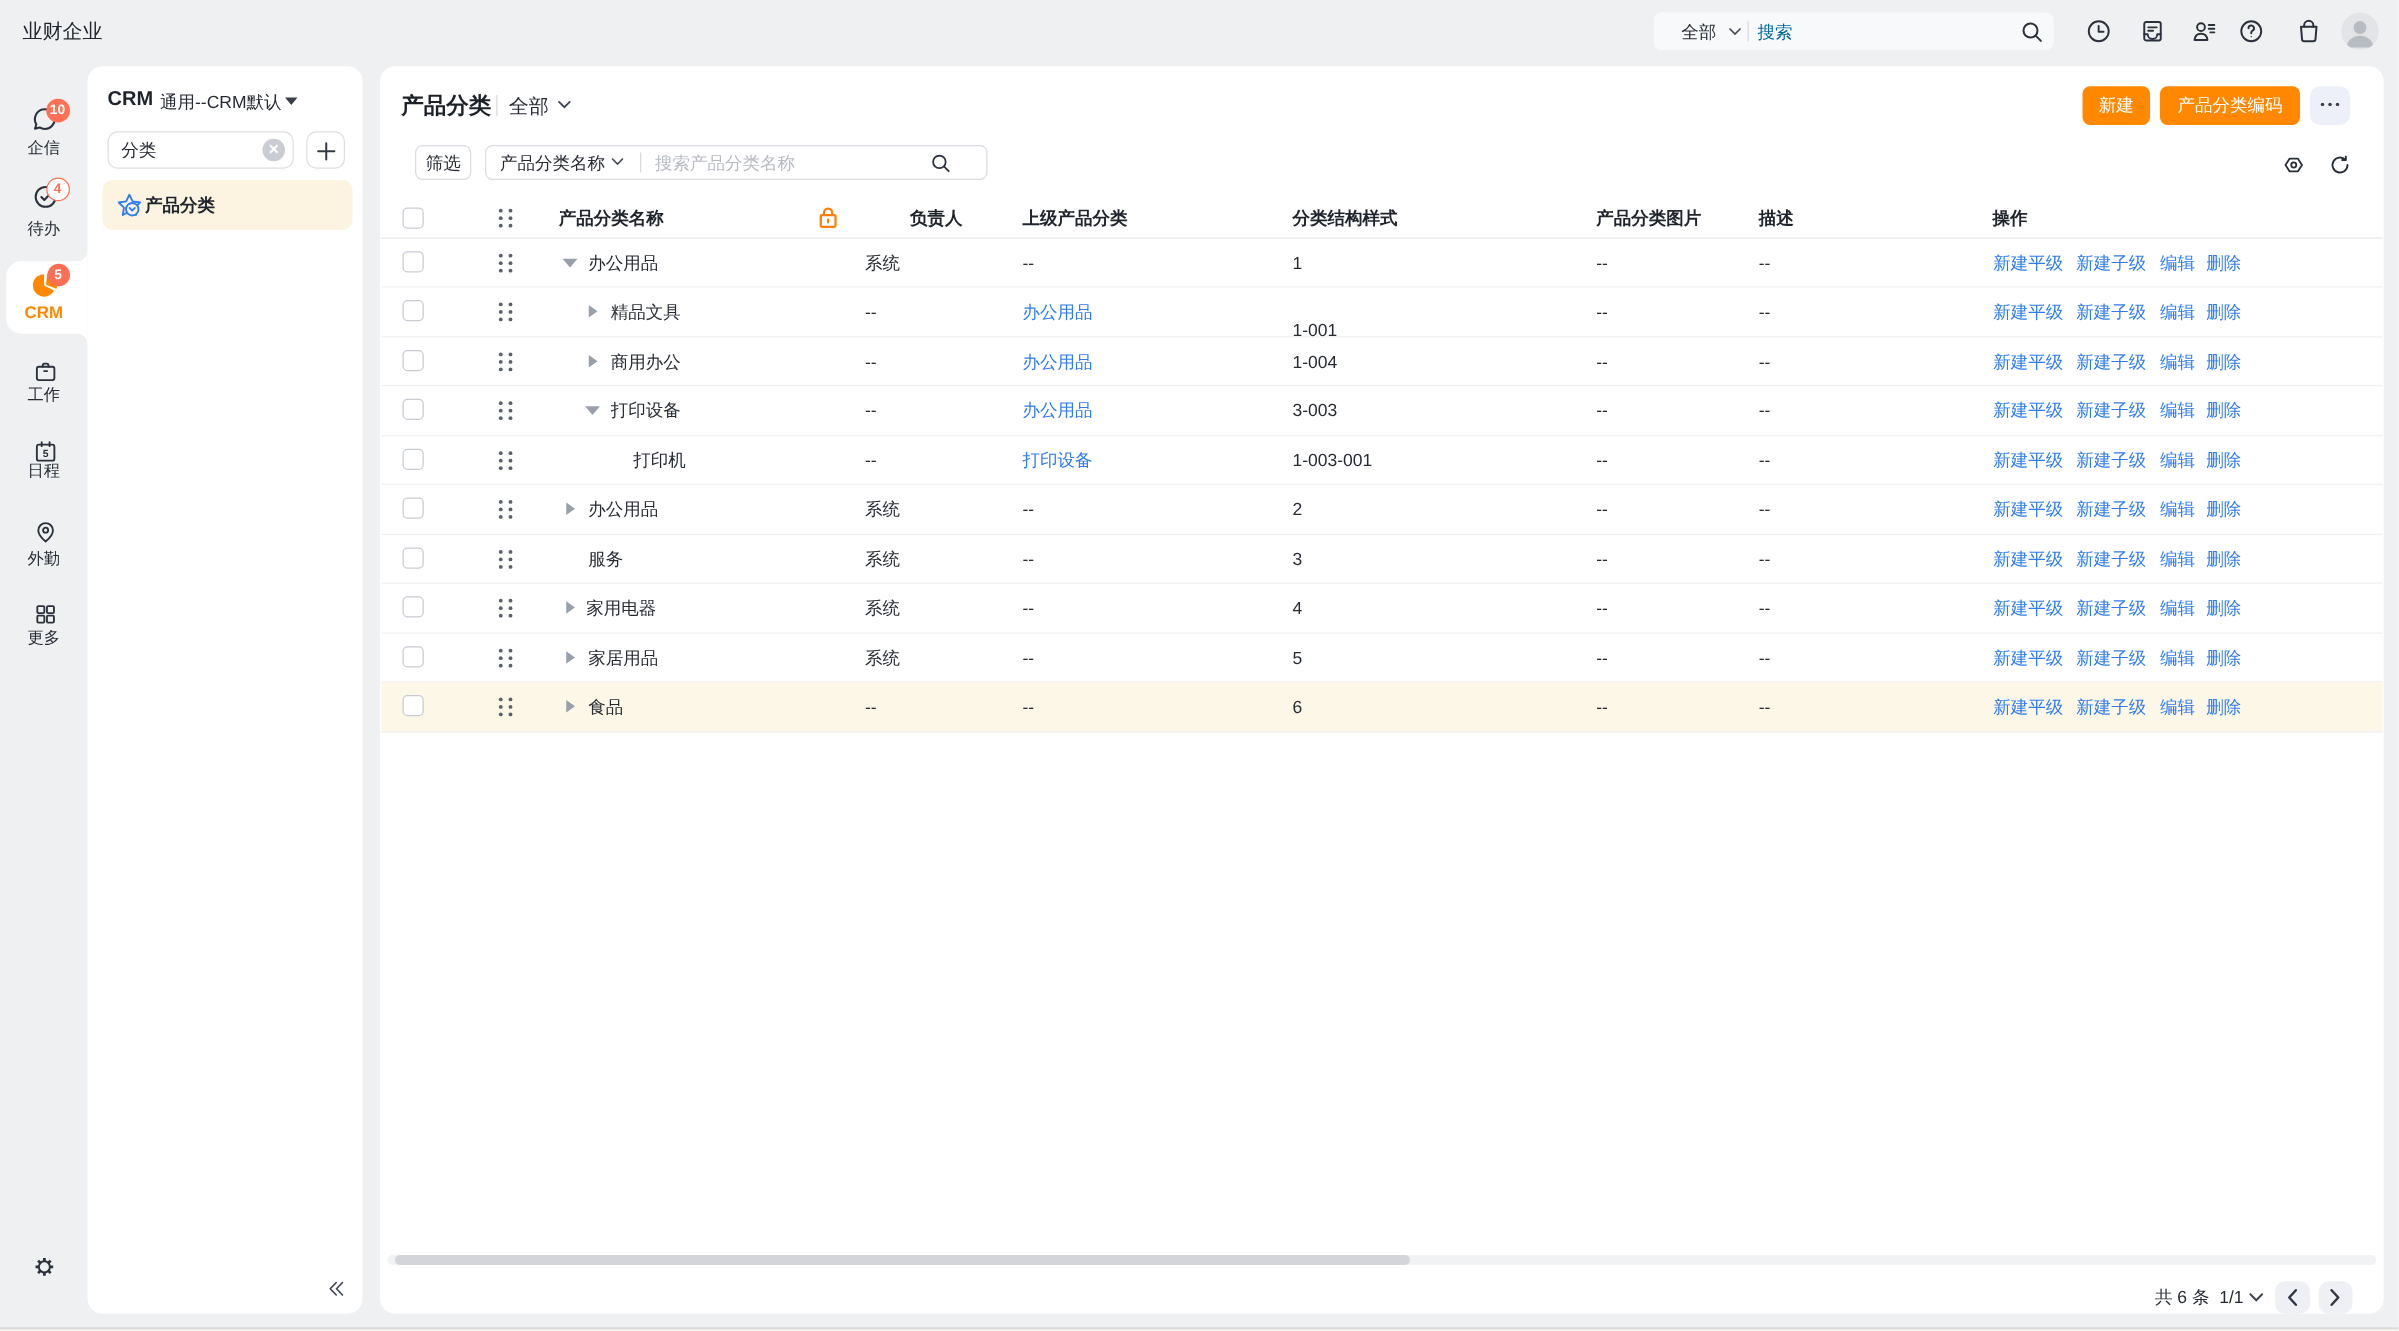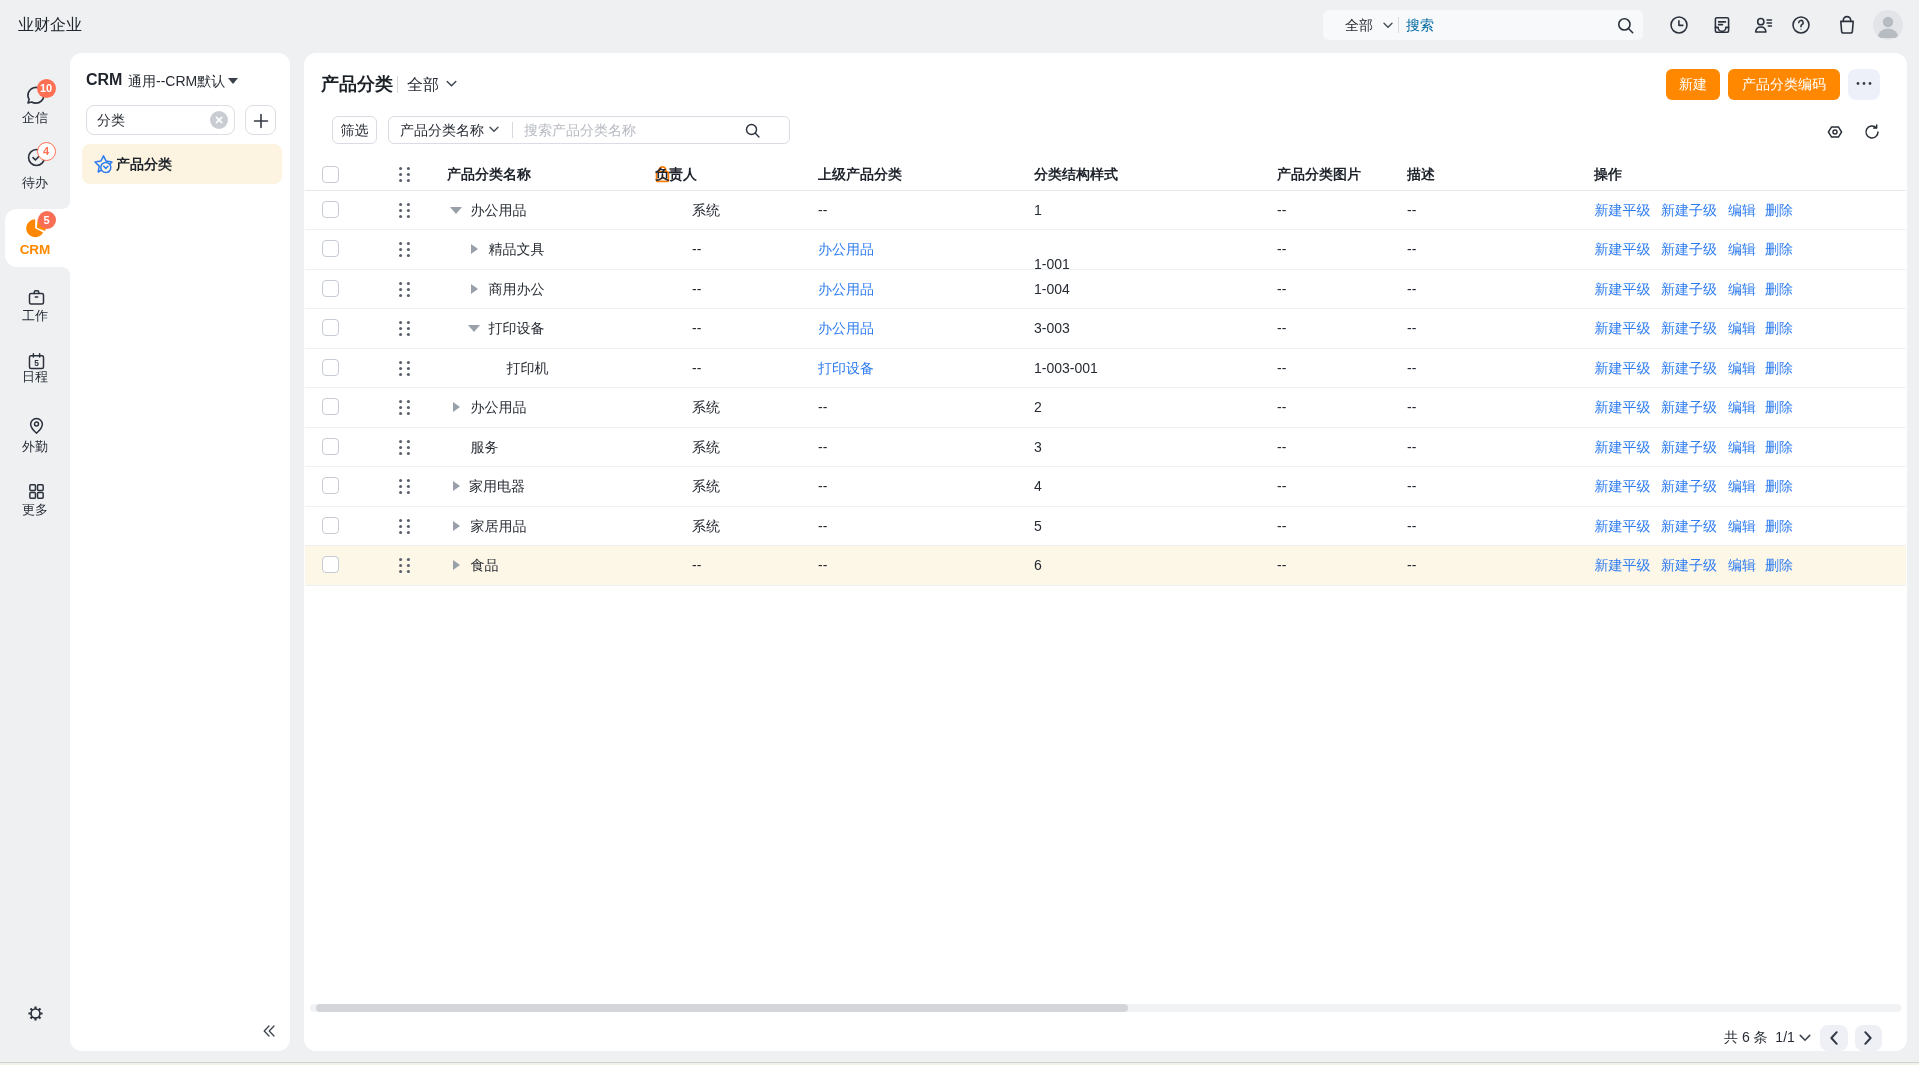--- a/index.html
+++ b/index.html
@@ -191,21 +191,21 @@
       <circle cx="2.6" cy="14.5" r="1.55" fill="#5a616c"></circle>
       <circle cx="10.4" cy="14.5" r="1.55" fill="#5a616c"></circle>
     </svg>
   </div>
 <div class="hd" style="left:447px;top:166px">产品分类名称</div>
 <svg class="ab" style="left:655px;top:165px" width="15" height="18" viewBox="0 0 15 18" fill="none" stroke="#ff7d0a" stroke-width="1.8" stroke-linejoin="round">
     <rect x="1.6" y="7" width="11.8" height="9.4" rx="1"></rect>
     <path d="M4.2 7V5.1a3.3 3.3 0 0 1 6.6 0V7"></path>
     <path d="M7.5 10.6v2.2" stroke-linecap="round"></path>
   </svg>
-<div class="hd" style="left:655px;top:166px">负责人</div>
+<div class="hd" style="left:728px;top:166px">负责人</div>
 <div class="hd" style="left:818px;top:166px">上级产品分类</div>
 <div class="hd" style="left:1034px;top:166px">分类结构样式</div>
 <div class="hd" style="left:1277px;top:166px">产品分类图片</div>
 <div class="hd" style="left:1407px;top:166px">描述</div>
 <div class="hd" style="left:1594px;top:166px">操作</div>
 <div class="ab" style="left:305px;top:190px;width:1601px;height:1px;background:#e6e8ec"></div>
 <div class="ab" style="left:305px;top:229.0px;width:1601px;height:1px;background:#eef0f3"></div>
 <div class="cb" style="top:200.8px"></div>
 <div class="drag" style="top:201.8px">
     <svg width="13" height="17" viewBox="0 0 13 17">

